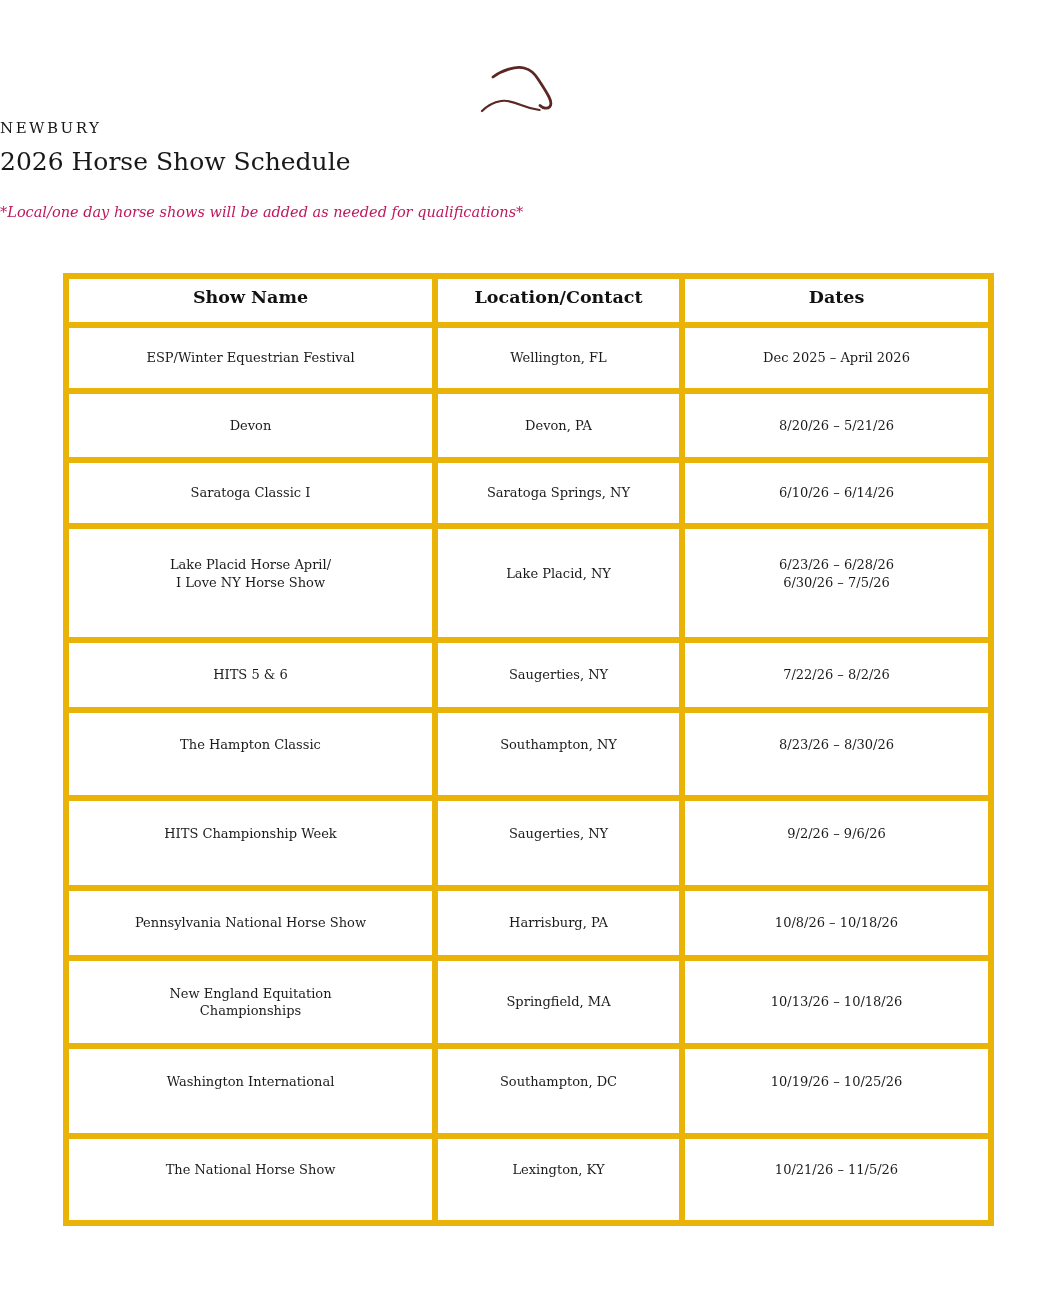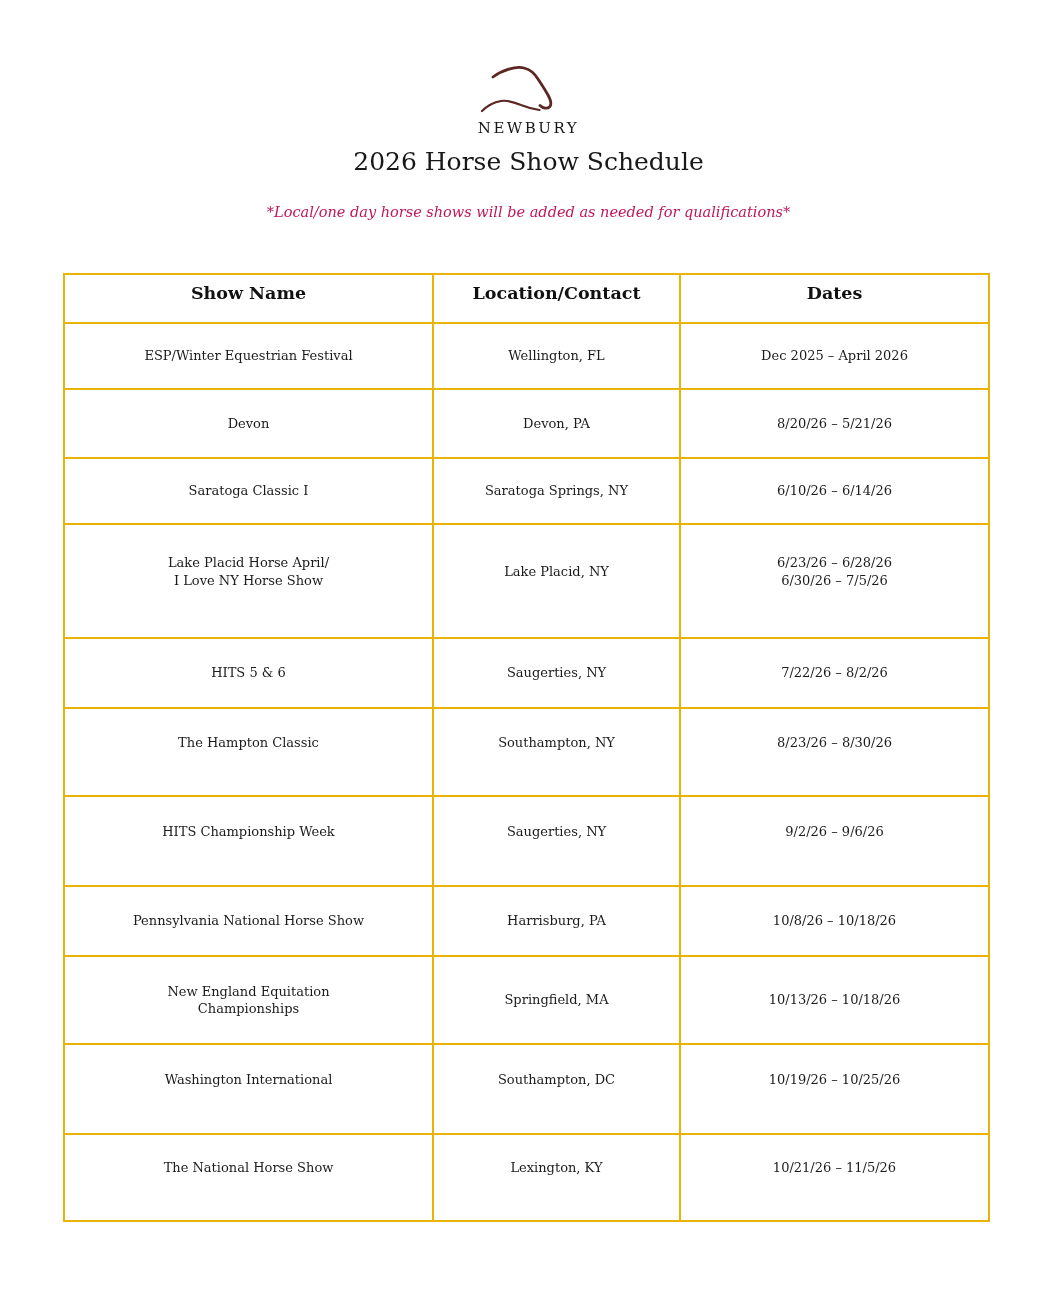--- a/index.html
+++ b/index.html
@@ -5,21 +5,21 @@
   * { box-sizing: border-box; }
   html, body {
     margin: 0; padding: 0;
     background: #ffffff;
     width: 1057px; height: 1313px;
     font-family: "DejaVu Serif", "Liberation Serif", serif;
     color: #1b1b1b;
   }
   .page { width: 1057px; height: 1313px; overflow: hidden; }
 
-  .header-block { text-align: center; padding-top: 60px; }
+  .header-block { text-align: left; padding-top: 60px; }
   .logo-svg { display: block; margin: 0 auto; }
   .brand-name {
     font-size: 15px;
     letter-spacing: 2.5px;
     line-height: 1.0;
     margin-top: 1px;
     color: #161616;
   }
   .page-title {
     font-size: 25px;
@@ -36,21 +36,21 @@
   }
 
   table.schedule {
     border-collapse: collapse;
     table-layout: fixed;
     width: 925px;
     margin: 52px 0 0 63px;
     border: 1.5px solid #2e2e2e;
   }
   .schedule th, .schedule td {
-    border: 2px solid #eab308;
+    border: 6px solid #eab308;
     text-align: center;
     white-space: pre-line;
   }
   .schedule th {
     font-size: 17.5px;
     font-weight: bold;
     vertical-align: top;
     padding-top: 8px;
     color: #111;
   }

